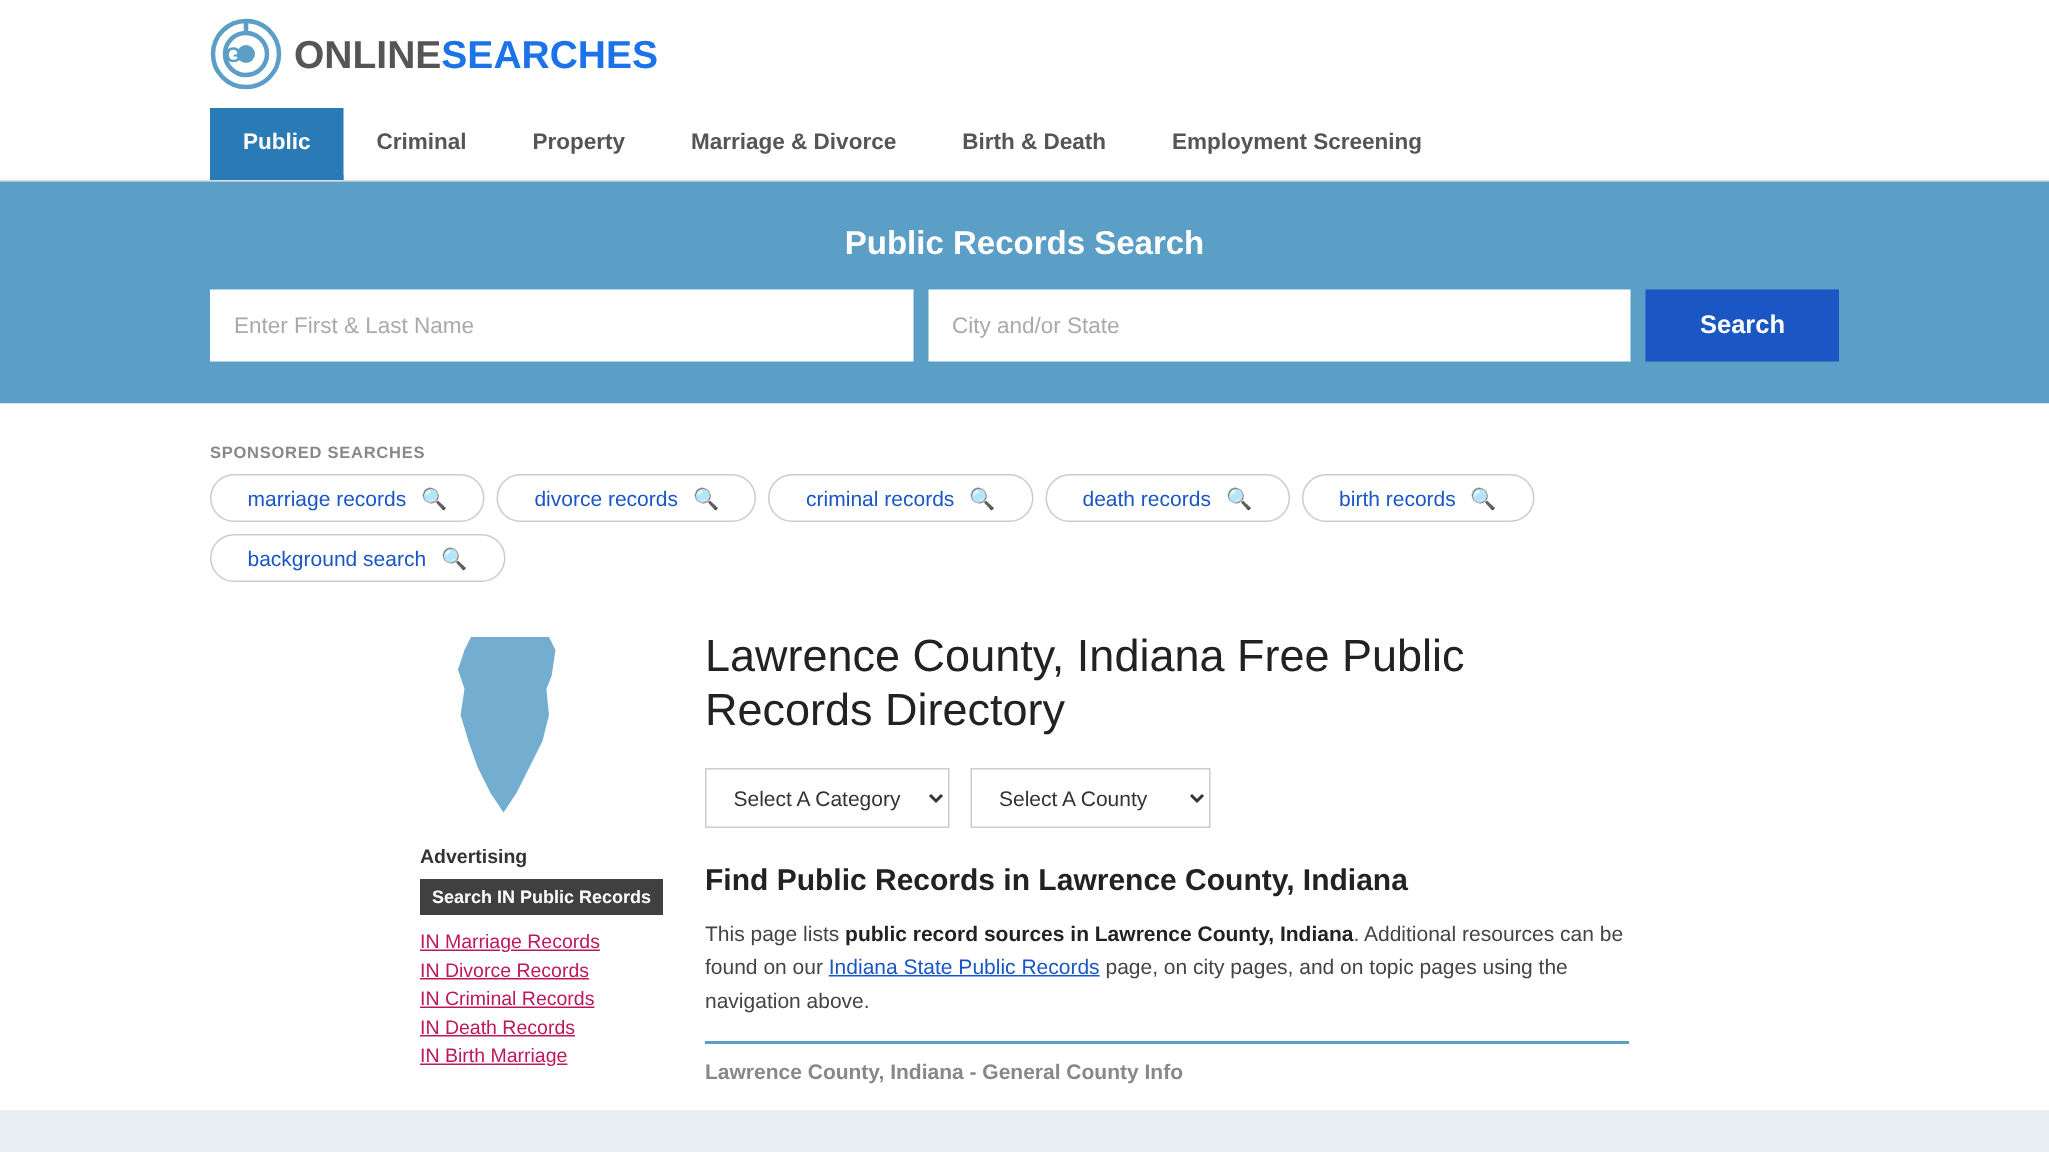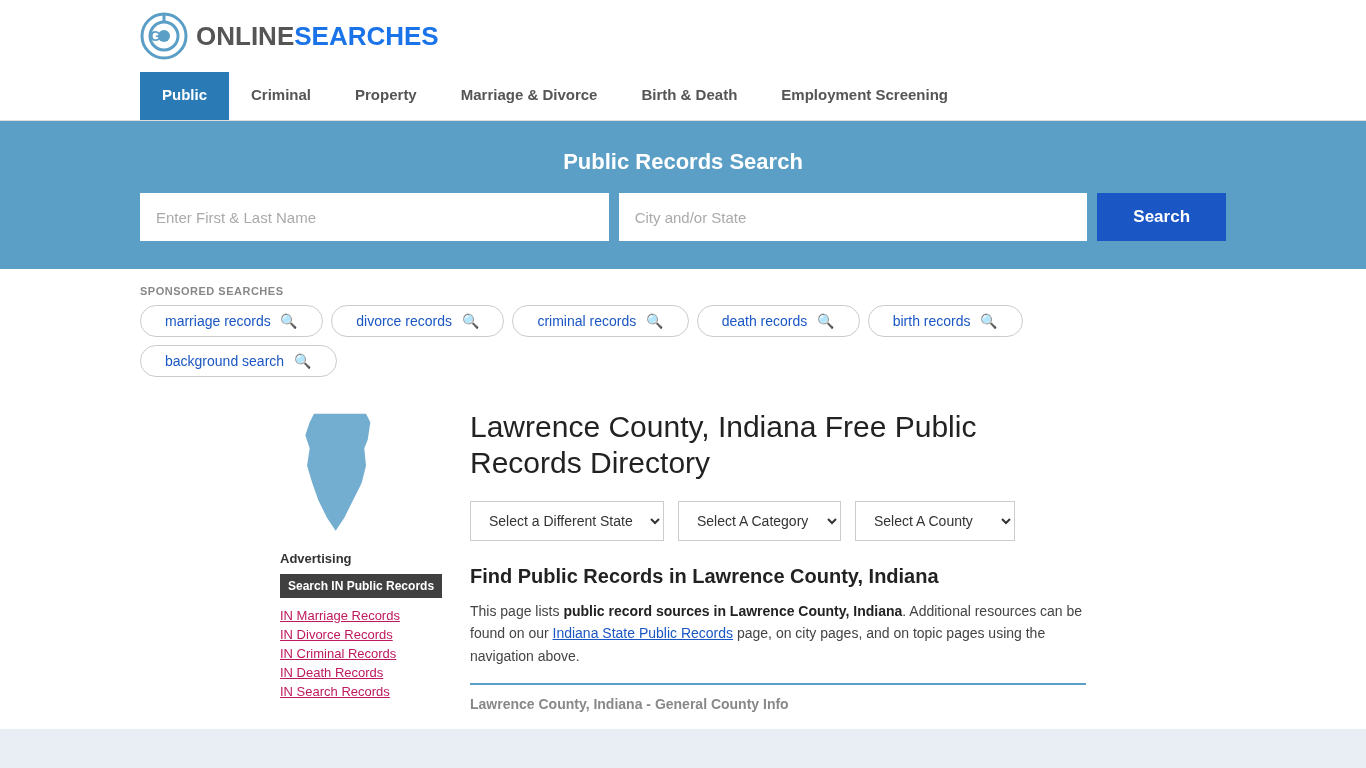--- a/index.html
+++ b/index.html
@@ -33,21 +33,21 @@
     .sidebar { width: 170px; flex-shrink: 0; padding: 20px 0; }
     .sidebar-section-title { font-size: 13px; font-weight: 700; color: #333; margin-bottom: 8px; }
     .sidebar-ad-btn { background: #404040; color: #fff; font-size: 12px; font-weight: 600; padding: 5px 8px; margin-bottom: 10px; display: inline-block; cursor: pointer; }
     .sidebar-link { display: block; font-size: 13px; color: #be185d; text-decoration: underline; margin-bottom: 4px; cursor: pointer; }
     .indiana-map { width: 120px; height: 130px; margin-top: 8px; margin-bottom: 12px; }
 
     
     .content { flex: 1; padding: 16px 0; }
 
     
-    .sponsored-label { font-size: 11px; color: #888; font-weight: 600; letter-spacing: 0.5px; margin-bottom: 8px; }
+    .sponsored-label { font-size: 11px; color: #888; font-weight: 600; letter-spacing: 0.5px; margin-bottom: 8px; margin-top: 11px; }
     .search-tags { display: flex; flex-wrap: wrap; gap: 8px; }
     .search-tag { border: 1px solid #ccc; border-radius: 20px; padding: 7px 24px; font-size: 14px; color: #1a56c4; display: flex; align-items: center; gap: 10px; cursor: pointer; background: #fff; }
     .search-tag-icon { color: #555; font-size: 14px; }
 
     
     .page-title { font-size: 30px; font-weight: 400; color: #222; margin: 16px 0 20px 0; line-height: 1.2; }
 
     
     .dropdowns-row { display: flex; gap: 14px; margin-bottom: 24px; }
     .dropdown-select { border: 1px solid #ccc; padding: 10px 14px; font-size: 14px; color: #333; background: #fff; cursor: pointer; display: flex; align-items: center; gap: 30px; min-width: 160px; }
@@ -138,30 +138,27 @@
       <svg class="indiana-map" viewBox="0 0 120 150" xmlns="http://www.w3.org/2000/svg">
         <polygon points="30,10 90,10 95,20 92,40 88,50 90,70 85,90 80,100 75,110 65,130 55,145 45,130 35,110 28,90 22,70 25,50 20,35 25,20" fill="#5b9fc7" opacity="0.85"></polygon>
       </svg>
 
       <div class="sidebar-section-title">Advertising</div>
       <div class="sidebar-ad-btn">Search IN Public Records</div>
       <a class="sidebar-link">IN Marriage Records</a>
       <a class="sidebar-link">IN Divorce Records</a>
       <a class="sidebar-link">IN Criminal Records</a>
       <a class="sidebar-link">IN Death Records</a>
-      <a class="sidebar-link">IN Search Records</a>
+      <a class="sidebar-link">IN Birth Marriage</a>
     </div>
 
     <div class="content">
       <h1 class="page-title">Lawrence County, Indiana Free Public Records Directory</h1>
 
       <div class="dropdowns-row">
-        <select class="dropdown-select">
-          <option>Select a Different State</option>
-        </select>
         <select class="dropdown-select">
           <option>Select A Category</option>
         </select>
         <select class="dropdown-select">
           <option>Select A County</option>
         </select>
       </div>
 
       <h2 class="section-heading">Find Public Records in Lawrence County, Indiana</h2>
 

